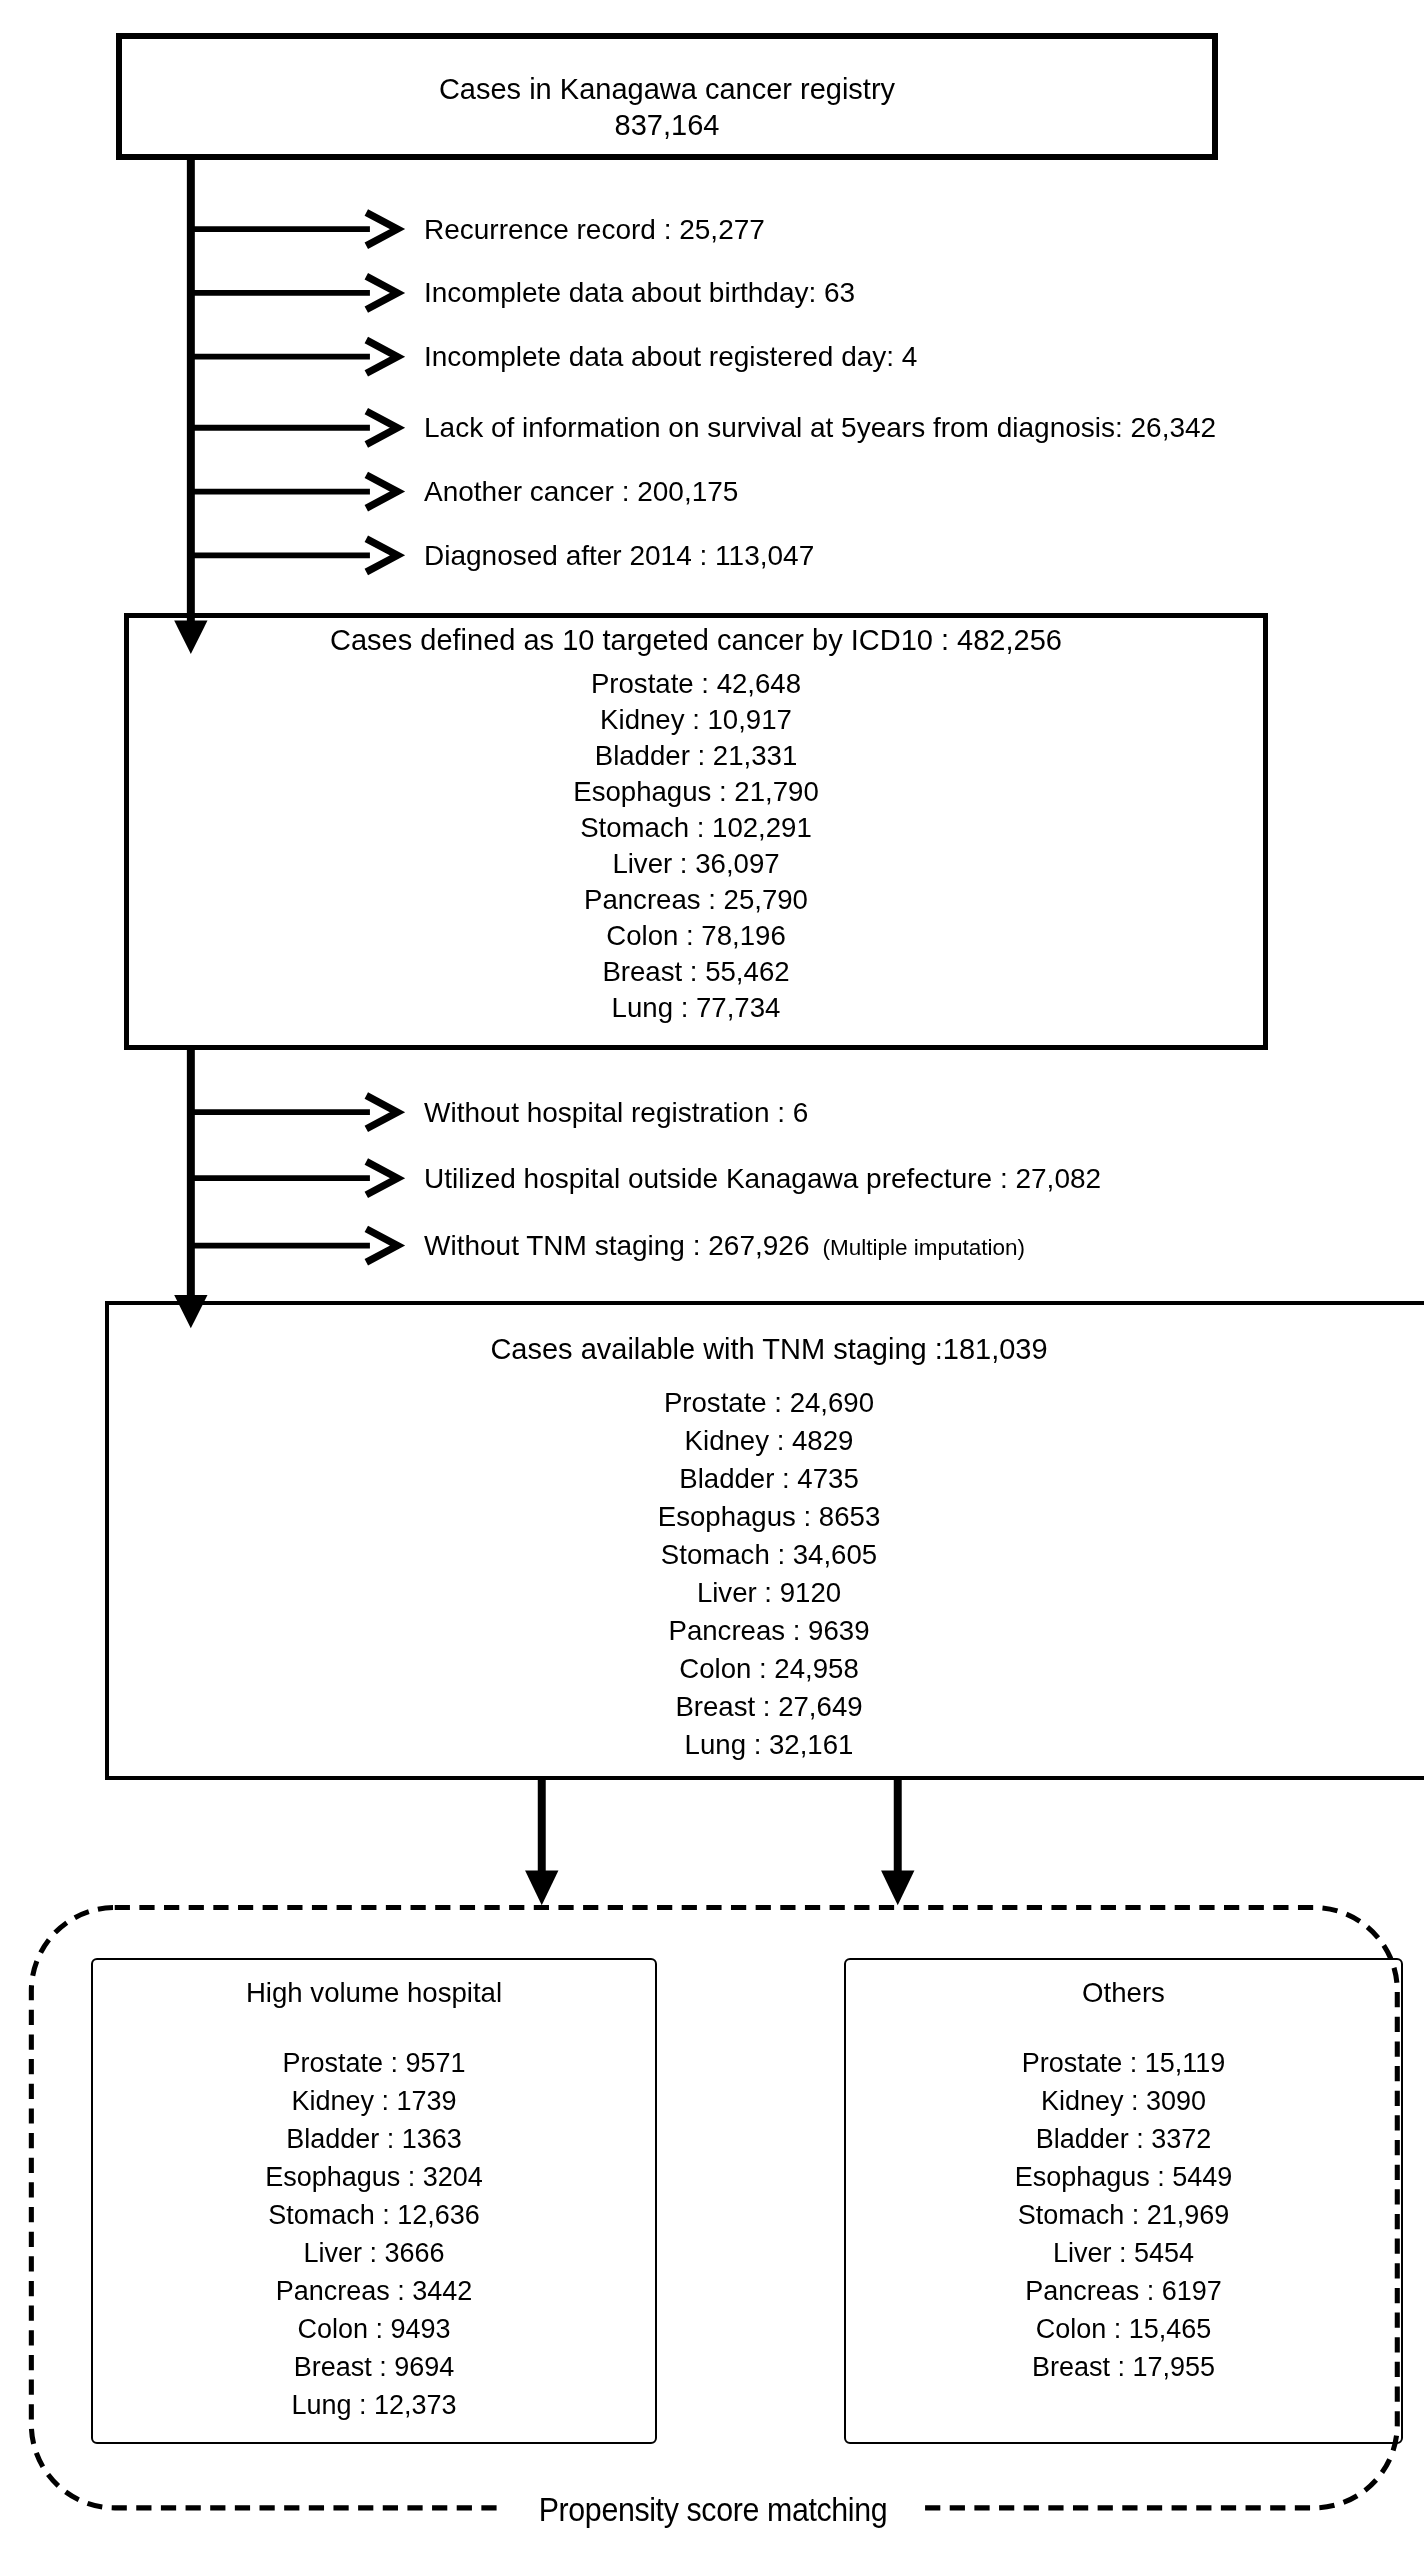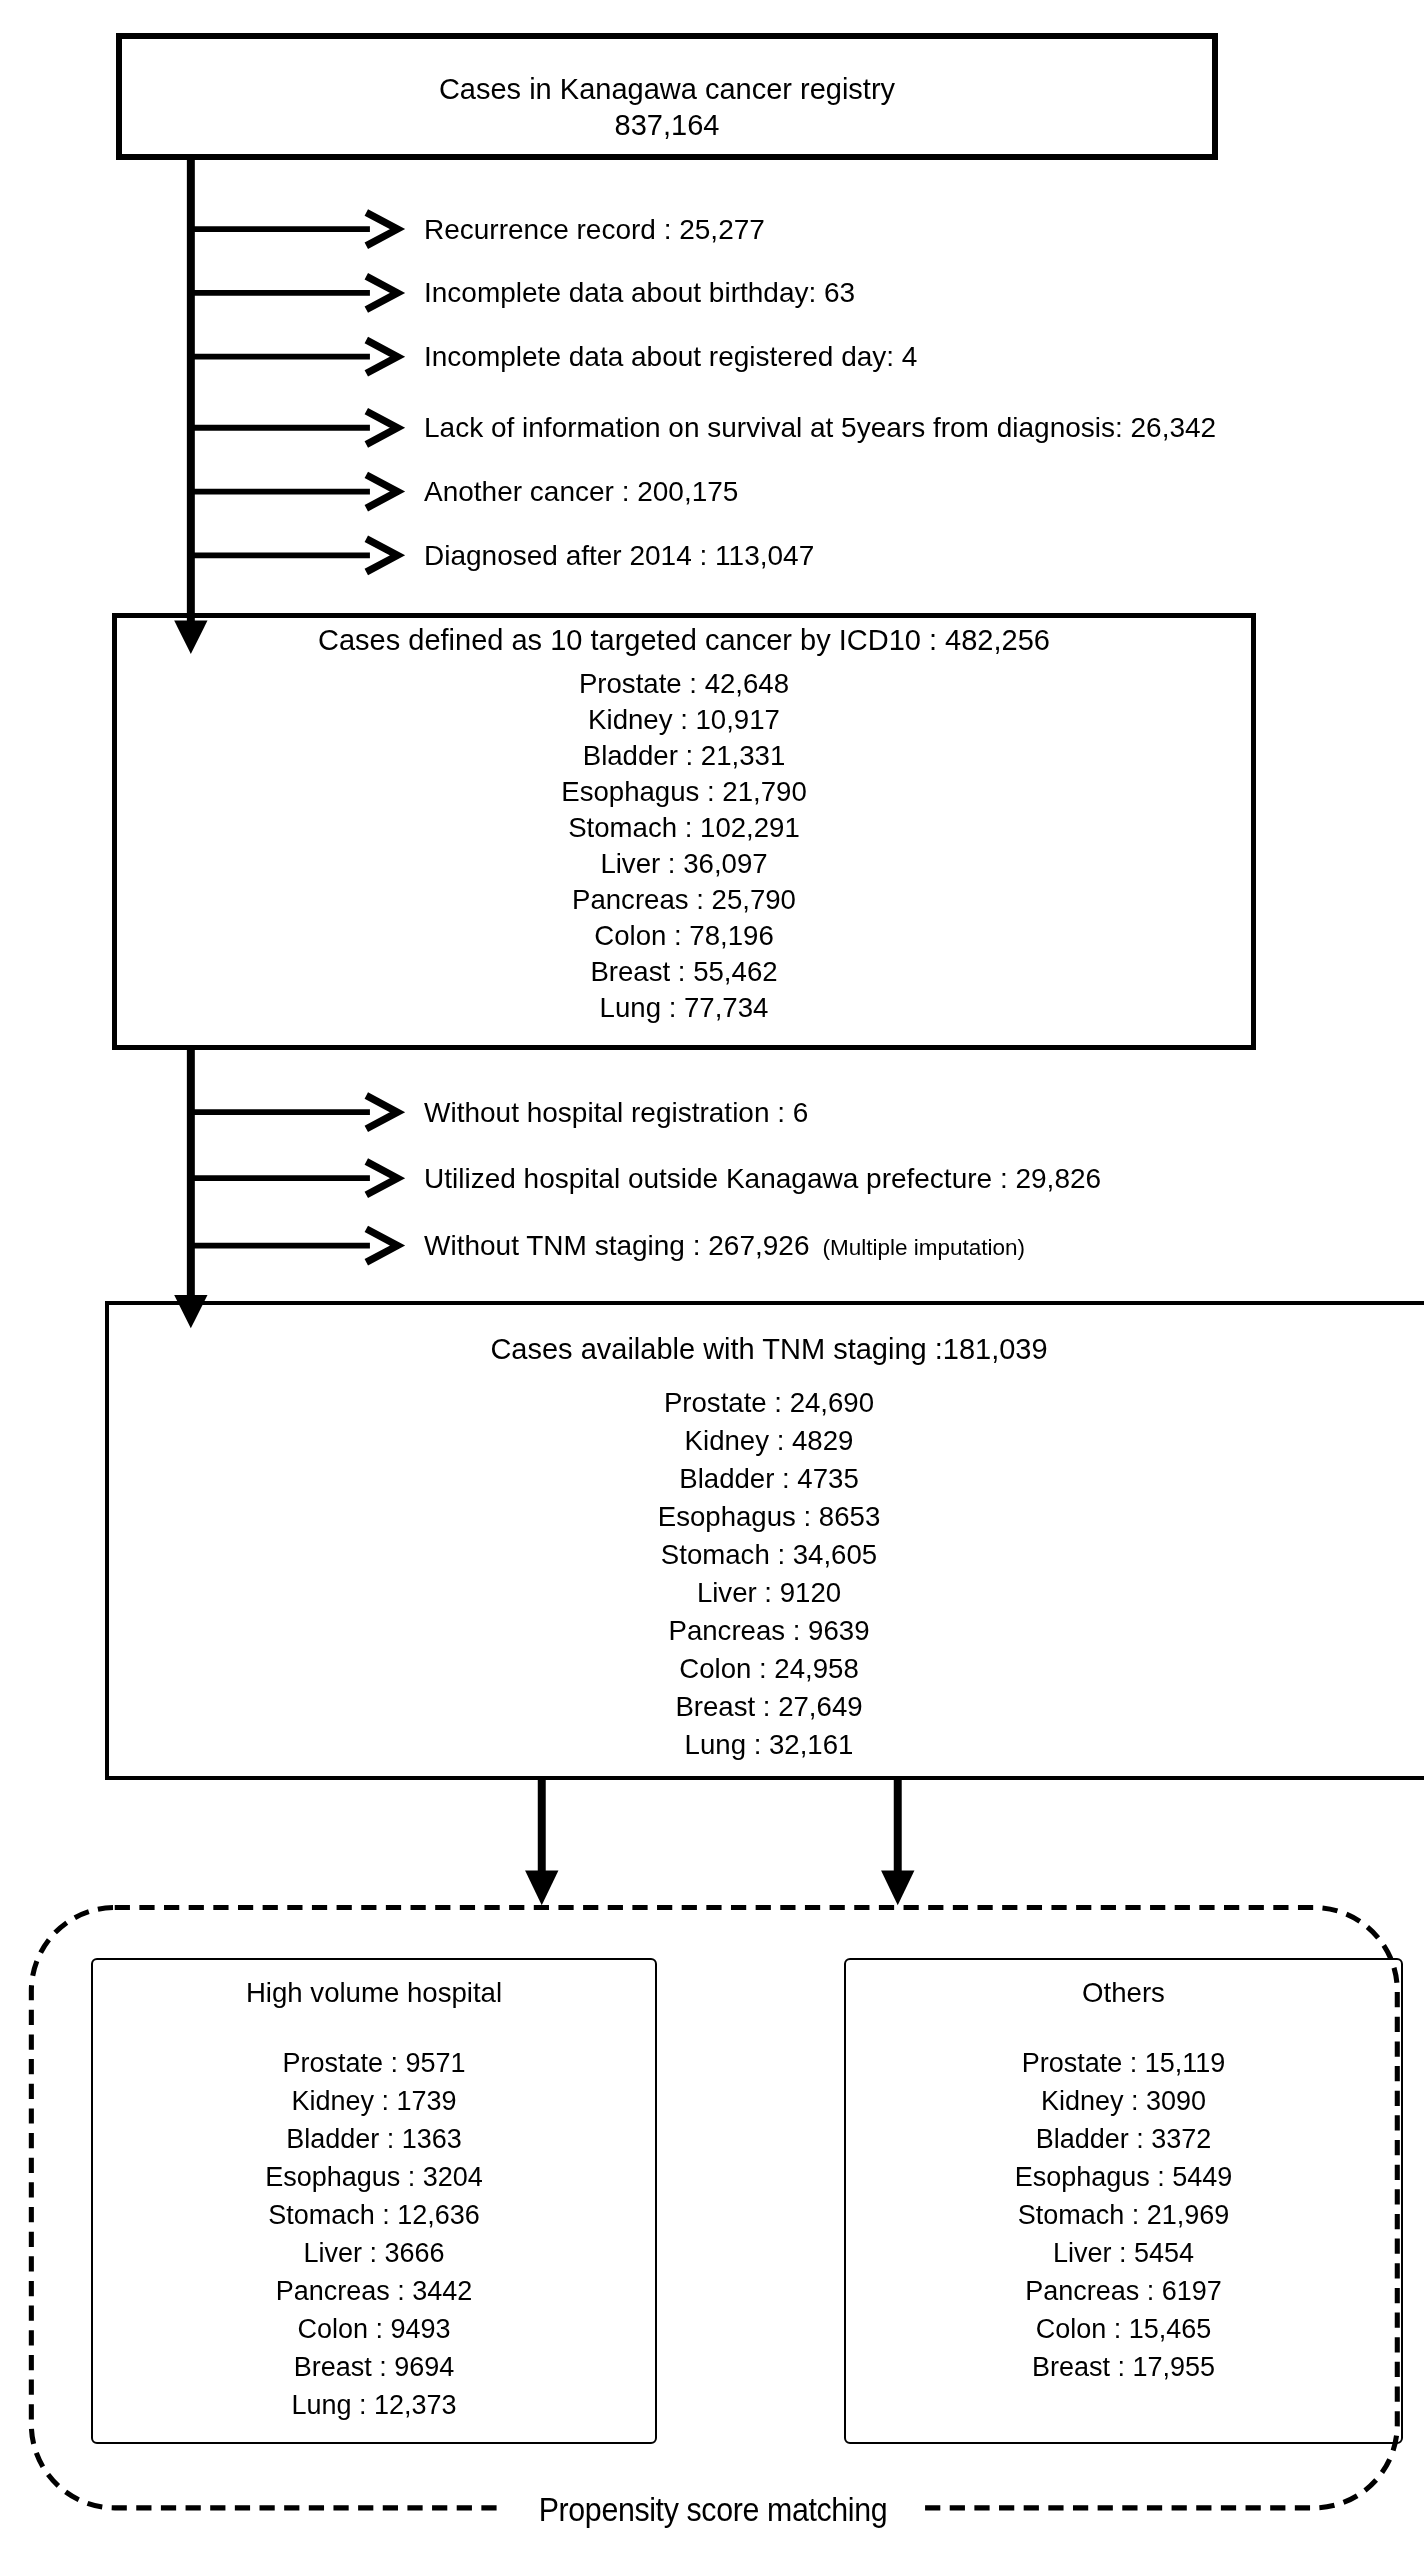--- a/index.html
+++ b/index.html
@@ -12,21 +12,21 @@
     overflow:hidden;
   }
   svg.overlay{position:absolute;left:0;top:0;z-index:1;}
   .box{
     position:absolute;box-sizing:border-box;
     border-style:solid;border-color:#000;background:transparent;
     text-align:center;z-index:2;
   }
   .registry-box{left:116px;top:33px;width:1102px;height:127px;border-width:6.5px;padding-top:32px;}
   .registry-box .bline{font-size:29px;line-height:36px;}
-  .icd10-box{left:112px;top:613px;width:1144px;height:437px;border-width:5.8px;}
+  .icd10-box{left:124px;top:613px;width:1144px;height:437px;border-width:5.8px;}
   .icd10-box .btitle{font-size:29px;line-height:36px;margin-top:4.4px;}
   .icd10-box .bitems{font-size:27.6px;line-height:36px;margin-top:8px;}
   .tnm-box{left:105px;top:1301px;width:1328px;height:479px;border-width:4.4px;}
   .tnm-box .btitle{font-size:29px;line-height:36px;margin-top:26px;}
   .tnm-box .bitems{font-size:27.6px;line-height:38px;margin-top:16.7px;}
   .arm-box{top:1958px;height:486px;border-width:2.9px;border-radius:6px;}
   .hv-box{left:91px;width:566px;}
   .ot-box{left:803px;width:559px;margin-left:41px;}
   .arm-box .btitle{font-size:27.6px;line-height:35px;margin-top:14.5px;}
   .arm-box .bitems{font-size:27px;line-height:38px;margin-top:34px;}
@@ -119,21 +119,21 @@
       <div>Stomach : 102,291</div>
       <div>Liver : 36,097</div>
       <div>Pancreas : 25,790</div>
       <div>Colon : 78,196</div>
       <div>Breast : 55,462</div>
       <div>Lung : 77,734</div>
     </div>
   </div>
 
   <div class="excl" style="top:1090px"><span>Without hospital registration : 6</span></div>
-  <div class="excl" style="top:1156px"><span>Utilized hospital outside Kanagawa prefecture : 29,826</span></div>
+  <div class="excl" style="top:1156px"><span>Utilized hospital outside Kanagawa prefecture : 27,082</span></div>
   <div class="excl" style="top:1223px"><span>Without TNM staging : 267,926</span><span class="note">(Multiple imputation)</span></div>
 
   <div class="box tnm-box">
     <div class="btitle">Cases available with TNM staging :181,039</div>
     <div class="bitems">
       <div>Prostate : 24,690</div>
       <div>Kidney : 4829</div>
       <div>Bladder : 4735</div>
       <div>Esophagus : 8653</div>
       <div>Stomach : 34,605</div>

